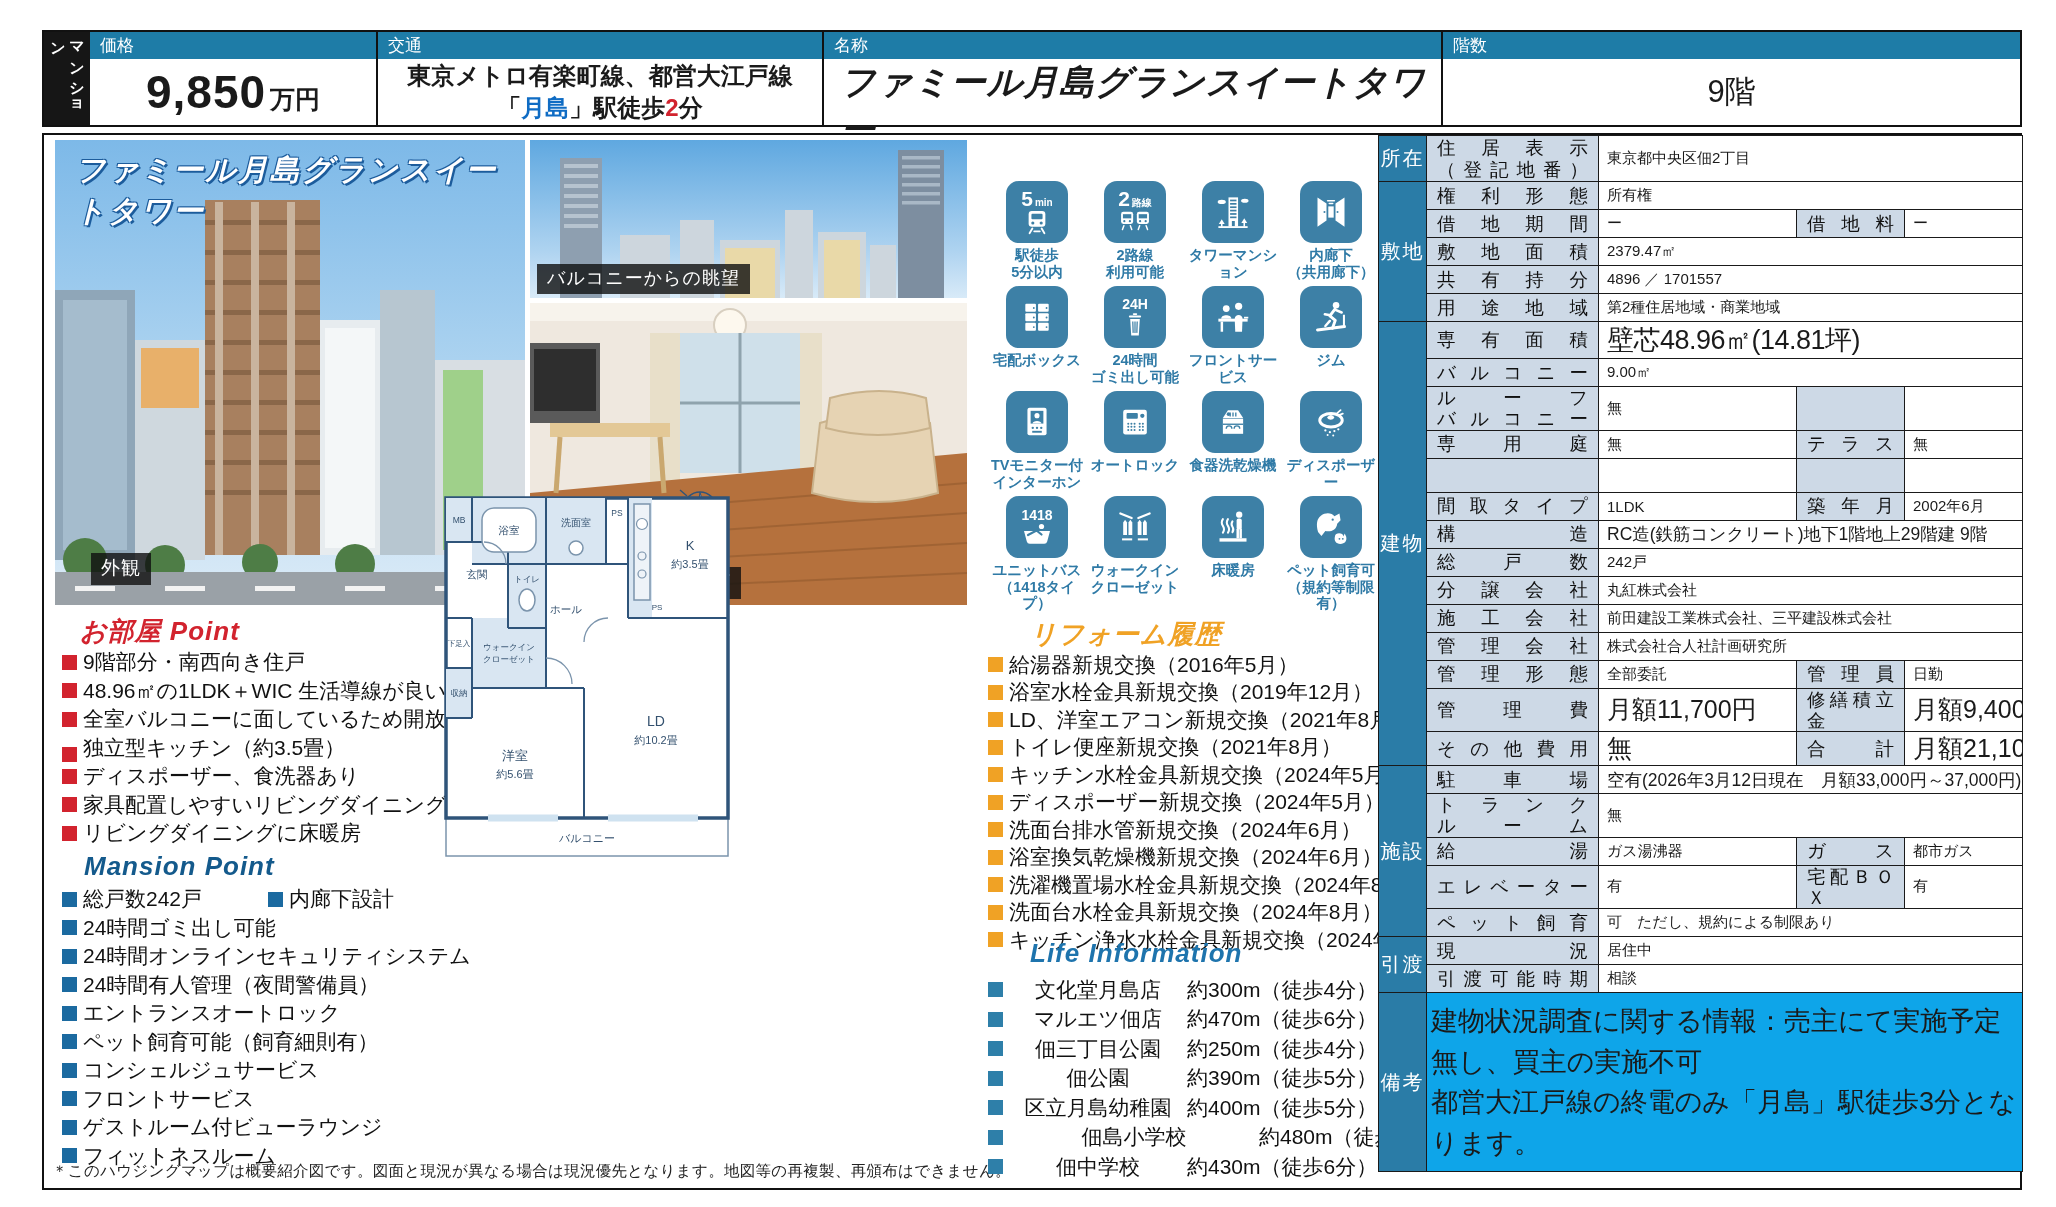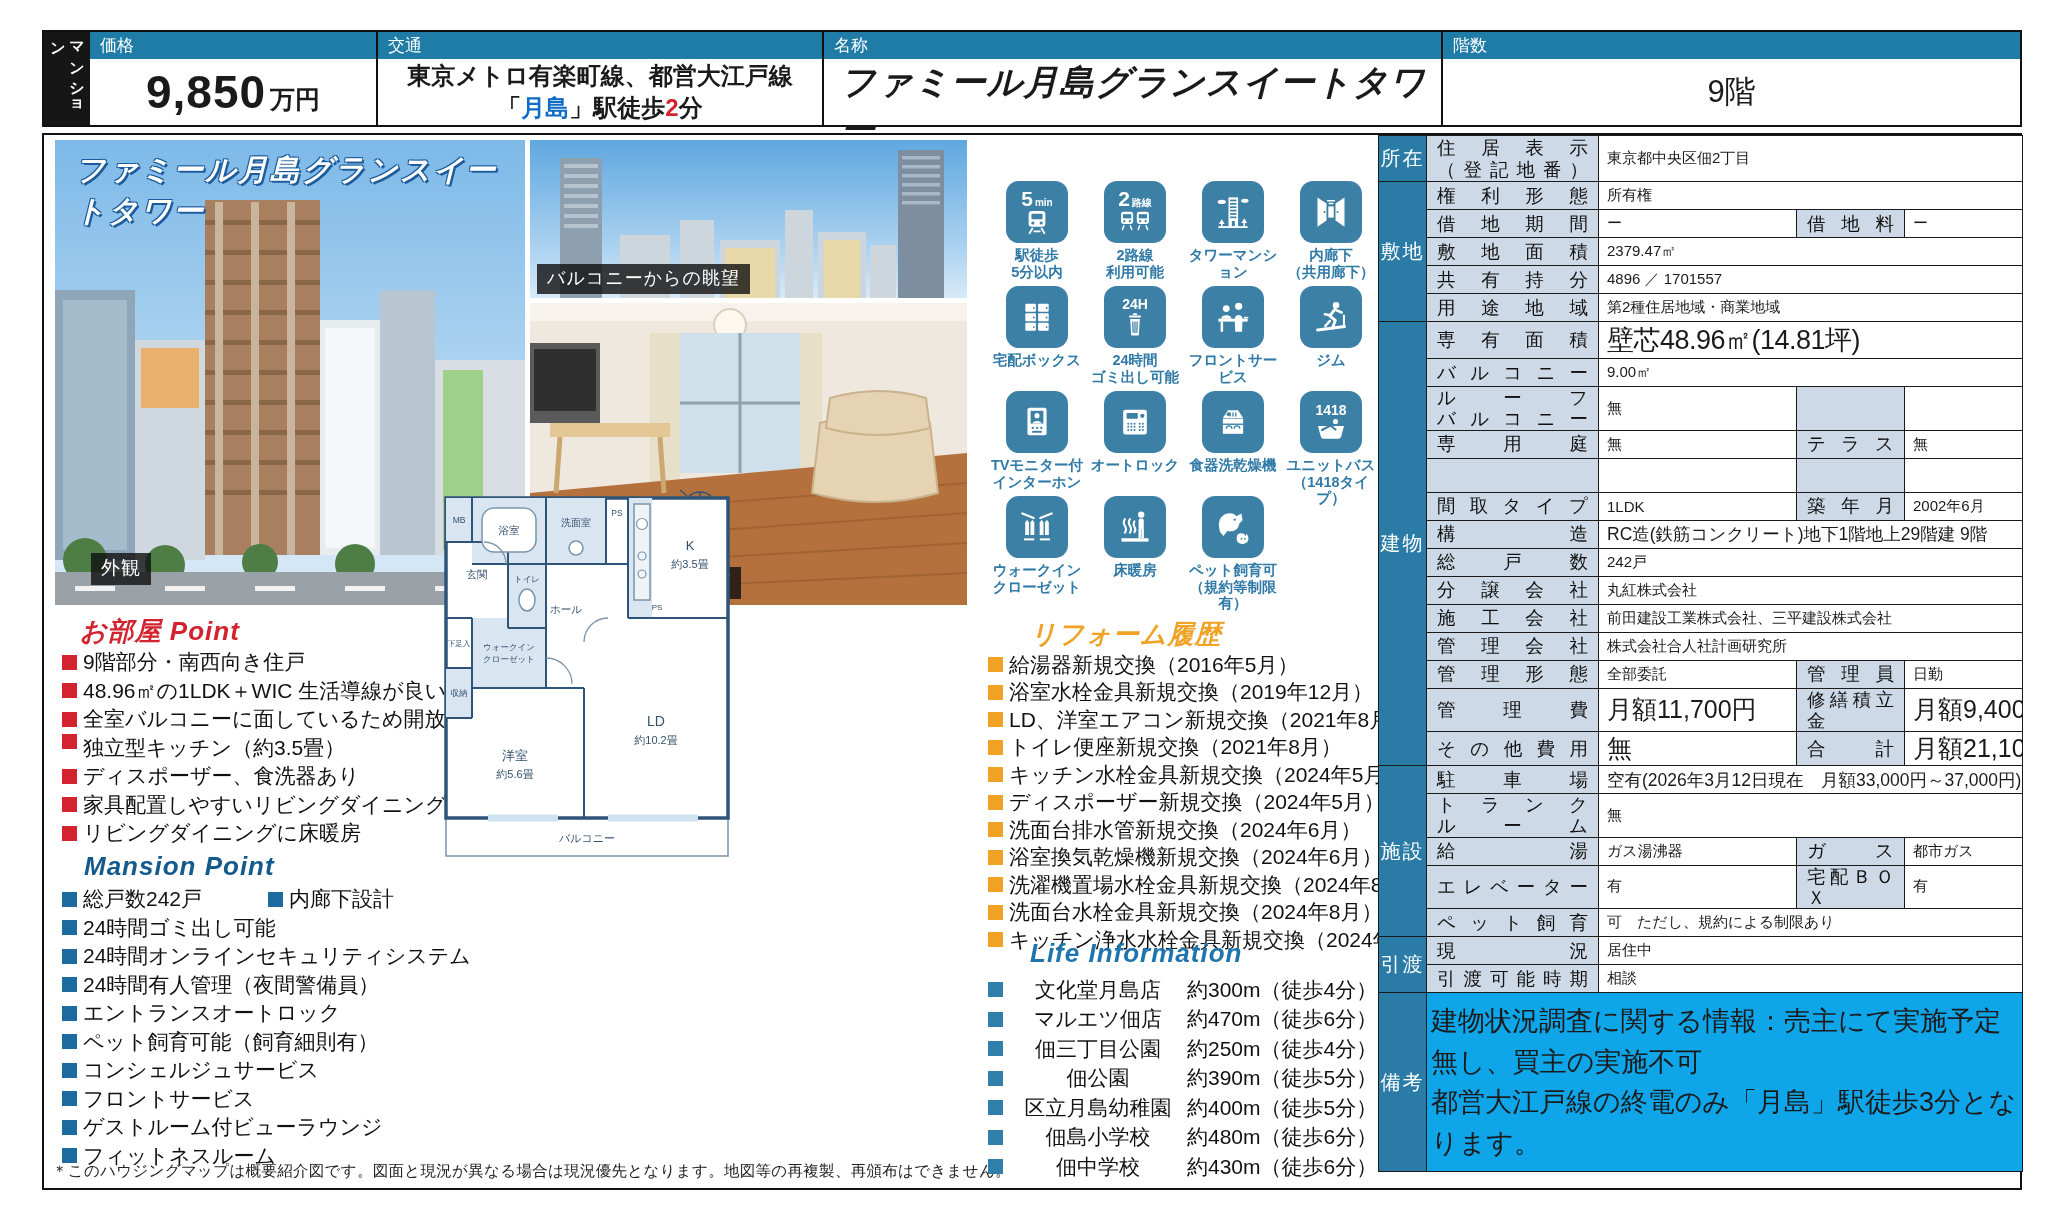--- a/index.html
+++ b/index.html
@@ -468,20 +468,41 @@
               <g stroke="#3d80a6" stroke-width="1.2" fill="none">
                 <line x1="7" y1="18" x2="25" y2="18"></line>
                 <path d="M10 22 a2.5 2.5 0 0 1 5 0 M17 22 a2.5 2.5 0 0 1 5 0"></path>
               </g>
             </svg>
         </div>
         <div class="ic-label">食器洗乾燥機</div>
       </div>
       <div class="ic">
         <div class="tile">
+          <svg width="36" height="36" viewBox="0 0 32 32">
+              <ellipse cx="16" cy="14.5" rx="10" ry="6" fill="none" stroke="#fff" stroke-width="2.6"></ellipse>
+              <path d="M12.5 12 c2-3 5-3 6.5 0 c-1.5 2.6-5 2.6-6.5 0 z" fill="#fff"></path>
+              <g stroke="#fff" stroke-width="1.6" stroke-linecap="round">
+                <line x1="21" y1="8.5" x2="24.5" y2="5.5"></line>
+                <line x1="22.5" y1="10" x2="26.5" y2="8.5"></line>
+              </g>
+              <g fill="#fff">
+                <circle cx="11" cy="23.5" r="1"></circle>
+                <circle cx="15" cy="25" r="1"></circle>
+                <circle cx="19" cy="24" r="1"></circle>
+                <circle cx="22.5" cy="22.5" r="1"></circle>
+                <circle cx="13" cy="27.5" r="0.9"></circle>
+                <circle cx="18" cy="28" r="0.9"></circle>
+              </g>
+            </svg>
+        </div>
+        <div class="ic-label">ディスポーザー</div>
+      </div>
+      <div class="ic">
+        <div class="tile">
           <div class="badge">
               <span class="b-md">1418</span>
             </div>
           <svg width="34" height="24" viewBox="0 0 32 24">
               <circle cx="20.5" cy="3.5" r="2.6" fill="#fff"></circle>
               <path d="M3 8 h26 l-2.8 10.5 a3 3 0 0 1 -2.9 2.2 H8.7 a3 3 0 0 1 -2.9 -2.2 z" fill="#fff"></path>
               <path d="M7 12 l8.5-4.5 5 4" stroke="#3d80a6" stroke-width="2.2" fill="none" stroke-linecap="round"></path>
             </svg>
         </div>
         <div class="ic-label">ユニットバス
@@ -557,21 +578,21 @@
             <span>48.96㎡の1LDK＋WIC 生活導線が良い間取り</span>
           </span>
         </div>
         <div class="pt-line">
           <span style="display: flex; align-items: center;">
             <span class="sq sq-red"></span>
             <span>全室バルコニーに面しているため開放感あり</span>
           </span>
         </div>
         <div class="pt-line">
-          <span style="display: flex; align-items: flex-start;">
+          <span style="display: flex; align-items: flex-end;">
             <span class="sq sq-red"></span>
             <span>独立型キッチン（約3.5畳）</span>
           </span>
         </div>
         <div class="pt-line">
           <span style="display: flex; align-items: center;">
             <span class="sq sq-red"></span>
             <span>ディスポーザー、食洗器あり</span>
           </span>
         </div>
@@ -830,21 +851,21 @@
         <div class="pt-line" style="height: 29.5px;">
           <span class="sq sq-teal"></span>
           <span class="life-name">佃公園</span>
           <span>約390m（徒歩5分）</span>
         </div>
         <div class="pt-line" style="height: 29.5px;">
           <span class="sq sq-teal"></span>
           <span class="life-name">区立月島幼稚園</span>
           <span>約400m（徒歩5分）</span>
         </div>
-        <div class="pt-line" style="height: 29.5px;">
+        <div class="pt-line" style="height: 29.5px; gap: 36px;">
           <span class="sq sq-teal"></span>
           <span class="life-name">佃島小学校</span>
           <span>約480m（徒歩6分）</span>
         </div>
         <div class="pt-line" style="height: 29.5px;">
           <span class="sq sq-teal"></span>
           <span class="life-name">佃中学校</span>
           <span>約430m（徒歩6分）</span>
         </div>
       </div>

